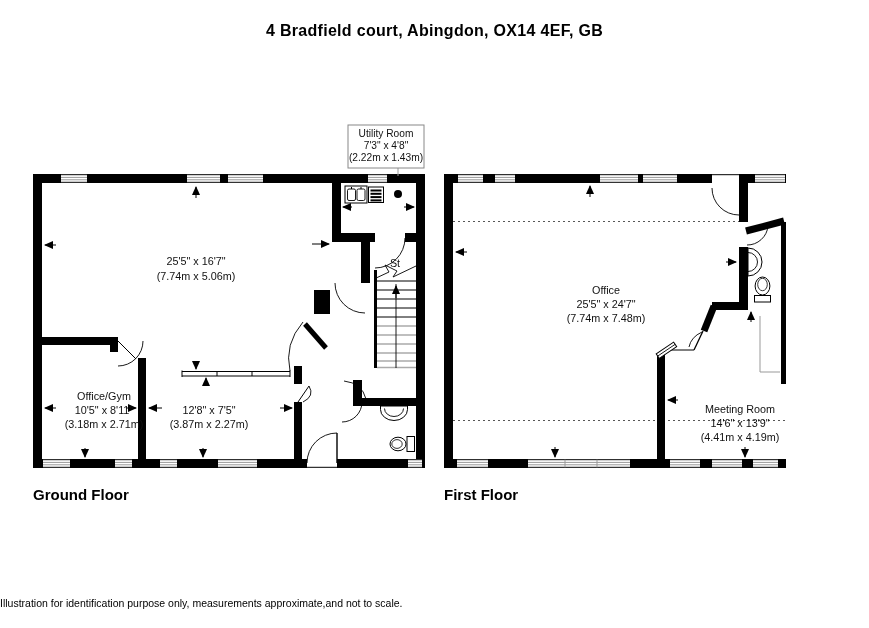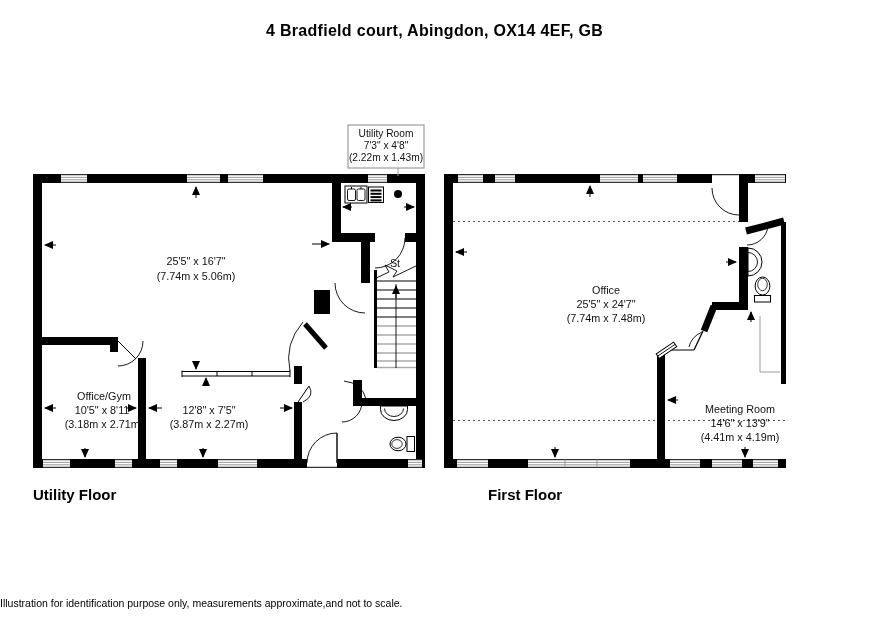--- a/index.html
+++ b/index.html
@@ -3,21 +3,21 @@
 <meta charset="utf-8">
 <style>
   html,body{margin:0;padding:0;background:#fff;}
   .page{position:relative;width:786px;height:628px;background:#fff;overflow:hidden;
         font-family:"Liberation Sans",sans-serif;color:#000;text-decoration:underline;}
   .hdr{position:absolute;top:22px;left:0;width:869px;text-align:center;}
   .hdr .title{font-size:16px;font-weight:bold;letter-spacing:.3px;}
   .hdr .subtitle{font-size:12.5px;margin-top:7px;}
   .floor-label{position:absolute;top:486px;font-size:15px;font-weight:bold;}
   .floor-label.gf{left:33px;}
-  .floor-label.ff{left:444px;margin-left:44px;}
+  .floor-label.ff{left:444px;}
   .ftr{position:absolute;top:597px;left:0;width:869px;text-align:left;font-size:10.5px;}
   svg{position:absolute;top:0;left:0;}
   svg text{font-family:"Liberation Sans",sans-serif;fill:#111;}
   .room-lbl{font-size:10.8px;}
   .small-lbl{font-size:10.2px;}
 </style>
 </head>
 <body>
 
 <div class="page">
@@ -353,17 +353,17 @@
 
       <text x="606" y="294" text-anchor="middle" class="room-lbl">Office</text>
       <text x="606" y="308" text-anchor="middle" class="room-lbl">25'5" x 24'7"</text>
       <text x="606" y="322" text-anchor="middle" class="room-lbl">(7.74m x 7.48m)</text>
       <text x="740" y="413" text-anchor="middle" class="room-lbl">Meeting Room</text>
       <text x="740" y="427" text-anchor="middle" class="room-lbl">14'6" x 13'9"</text>
       <text x="740" y="441" text-anchor="middle" class="room-lbl">(4.41m x 4.19m)</text>
     </g>
   </svg>
 
-  <div class="floor-label gf">Utility Floor</div>
+  <div class="floor-label gf">Ground Floor</div>
   <div class="floor-label ff">First Floor</div>
 
   <div class="ftr">Illustration for identification purpose only, measurements approximate,and not to scale.</div>
 </div>
 
 </body></html>

